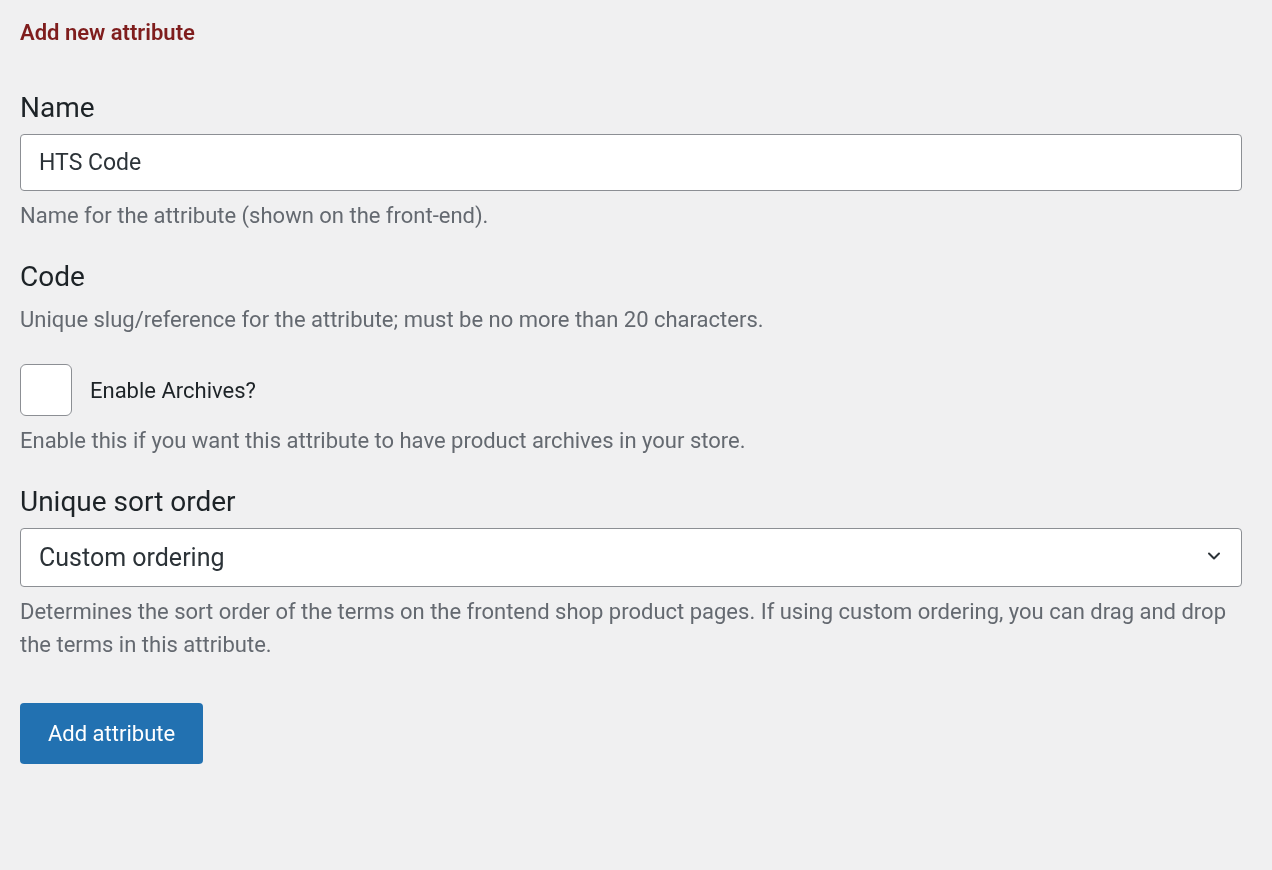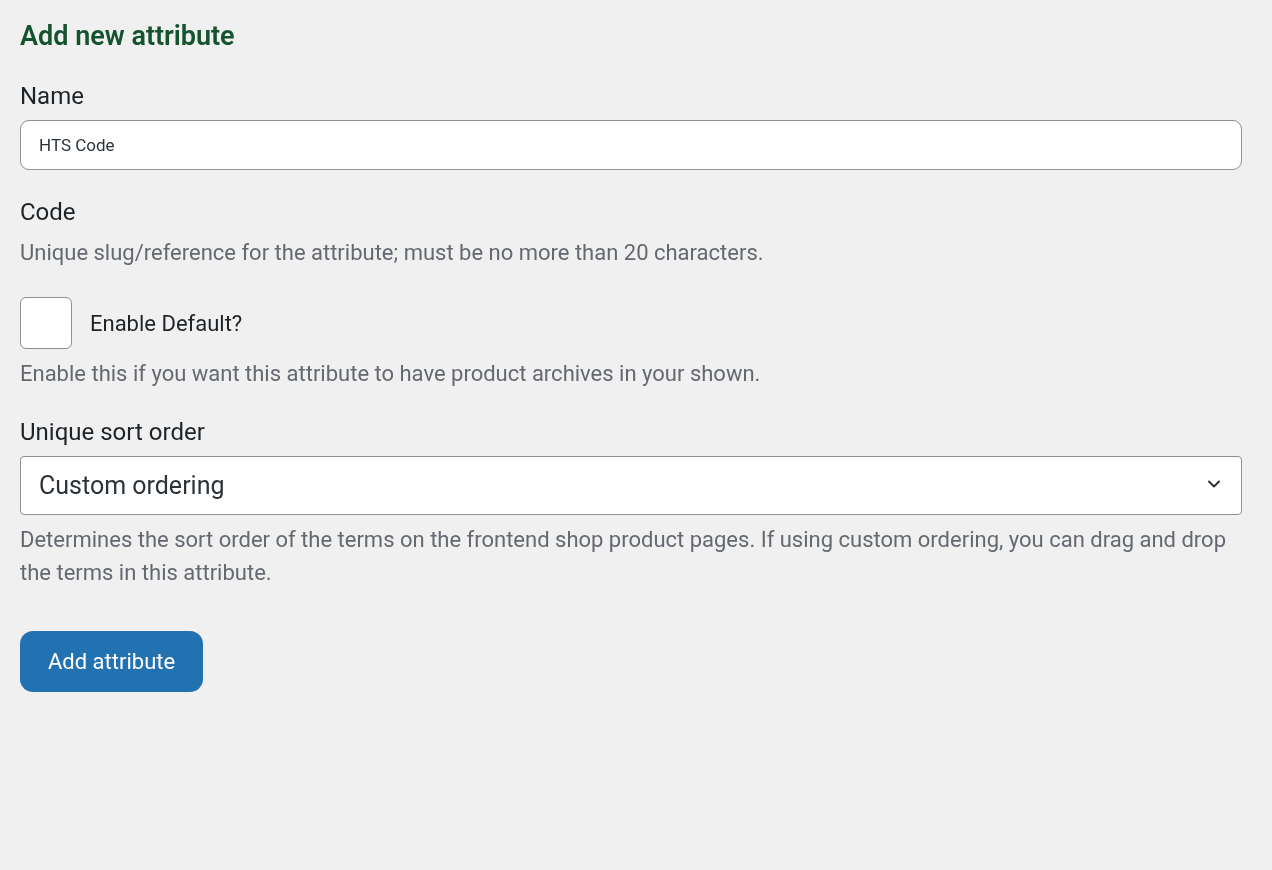--- a/index.html
+++ b/index.html
@@ -8,42 +8,42 @@
       padding: 0;
     }
     body {
       background-color: #f0f0f1;
       font-family: -apple-system, BlinkMacSystemFont, "Segoe UI", Roboto, Helvetica, Arial, sans-serif;
       padding: 20px;
       color: #1d2327;
       width: 1272px;
     }
     .form-title {
-      font-size: 27px;
+      font-size: 22px;
       font-weight: 600;
-      color: #14532d;
-      margin-bottom: 30px;
+      color: #7f1d1d;
+      margin-bottom: 46px;
     }
     .form-field {
       margin-bottom: 28px;
     }
     .field-label {
       display: block;
-      font-size: 24px;
+      font-size: 28px;
       color: #1d2327;
       margin-bottom: 10px;
       font-weight: 400;
     }
     .text-input {
       width: 100%;
       max-width: 1222px;
       padding: 14px 18px;
-      font-size: 17px;
+      font-size: 23px;
       border: 1px solid #8c8f94;
-      border-radius: 9px;
+      border-radius: 4px;
       background-color: #ffffff;
       color: #2c3338;
       font-family: inherit;
     }
     .help-text {
       font-size: 22px;
       color: #646970;
       margin-top: 8px;
       line-height: 1.5;
     }
@@ -94,49 +94,50 @@
       top: 50%;
       transform: translateY(-50%);
       pointer-events: none;
     }
     .submit-button {
       background-color: #2271b1;
       color: #ffffff;
       border: none;
       padding: 18px 28px;
       font-size: 22px;
-      border-radius: 13px;
+      border-radius: 4px;
       cursor: pointer;
       font-family: inherit;
       margin-top: 14px;
     }
   </style>
 </head>
 <body>
 
 
 
 <h2 class="form-title">Add new attribute</h2>
 
 <div class="form-field">
   <label class="field-label">Name</label>
   <input type="text" class="text-input" value="HTS Code" style="">
+  <p class="help-text">Name for the attribute (shown on the front-end).</p>
 </div>
 
 <div class="form-field">
   <label class="field-label">Code</label>
   <p class="help-text">Unique slug/reference for the attribute; must be no more than 20 characters.</p>
 </div>
 
 <div class="form-field">
   <div class="checkbox-row">
     <input type="checkbox" class="checkbox-input" style="">
-    <span class="checkbox-label">Enable Default?</span>
+    <span class="checkbox-label">Enable Archives?</span>
   </div>
-  <p class="help-text">Enable this if you want this attribute to have product archives in your shown.</p>
+  <p class="help-text">Enable this if you want this attribute to have product archives in your store.</p>
 </div>
 
 <div class="form-field">
   <label class="field-label">Unique sort order</label>
   <div class="select-wrapper">
     <select class="select-input">
       <option>Custom ordering</option>
     </select>
     <span class="select-chevron">
       <svg width="20" height="20" viewBox="0 0 20 20" fill="none">

